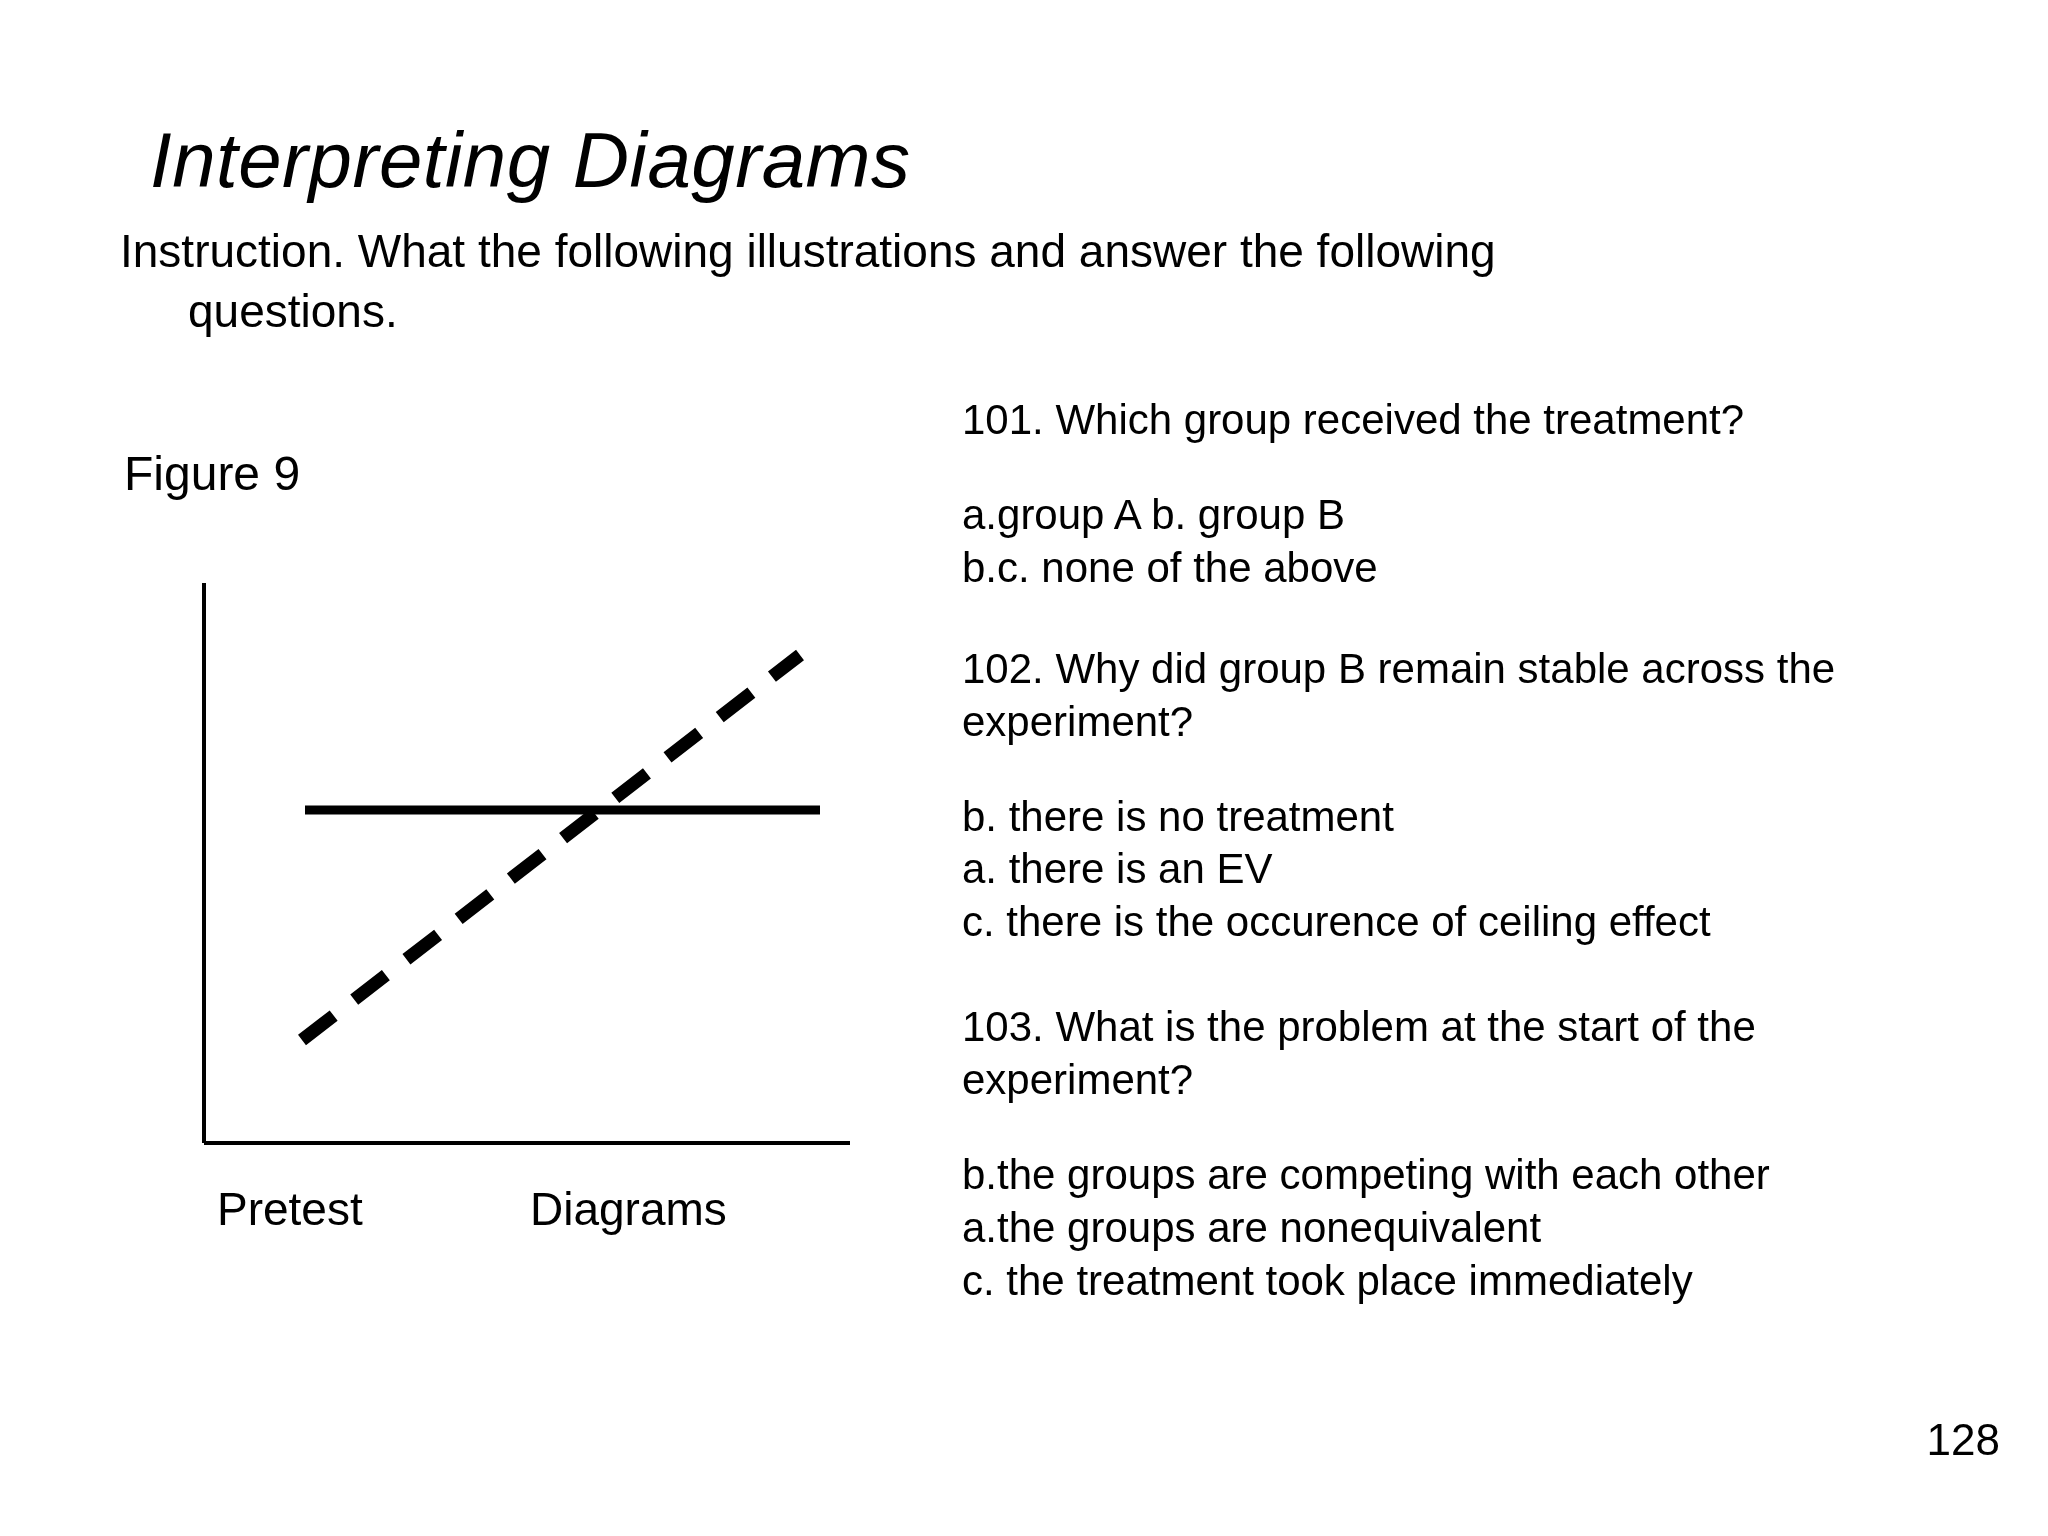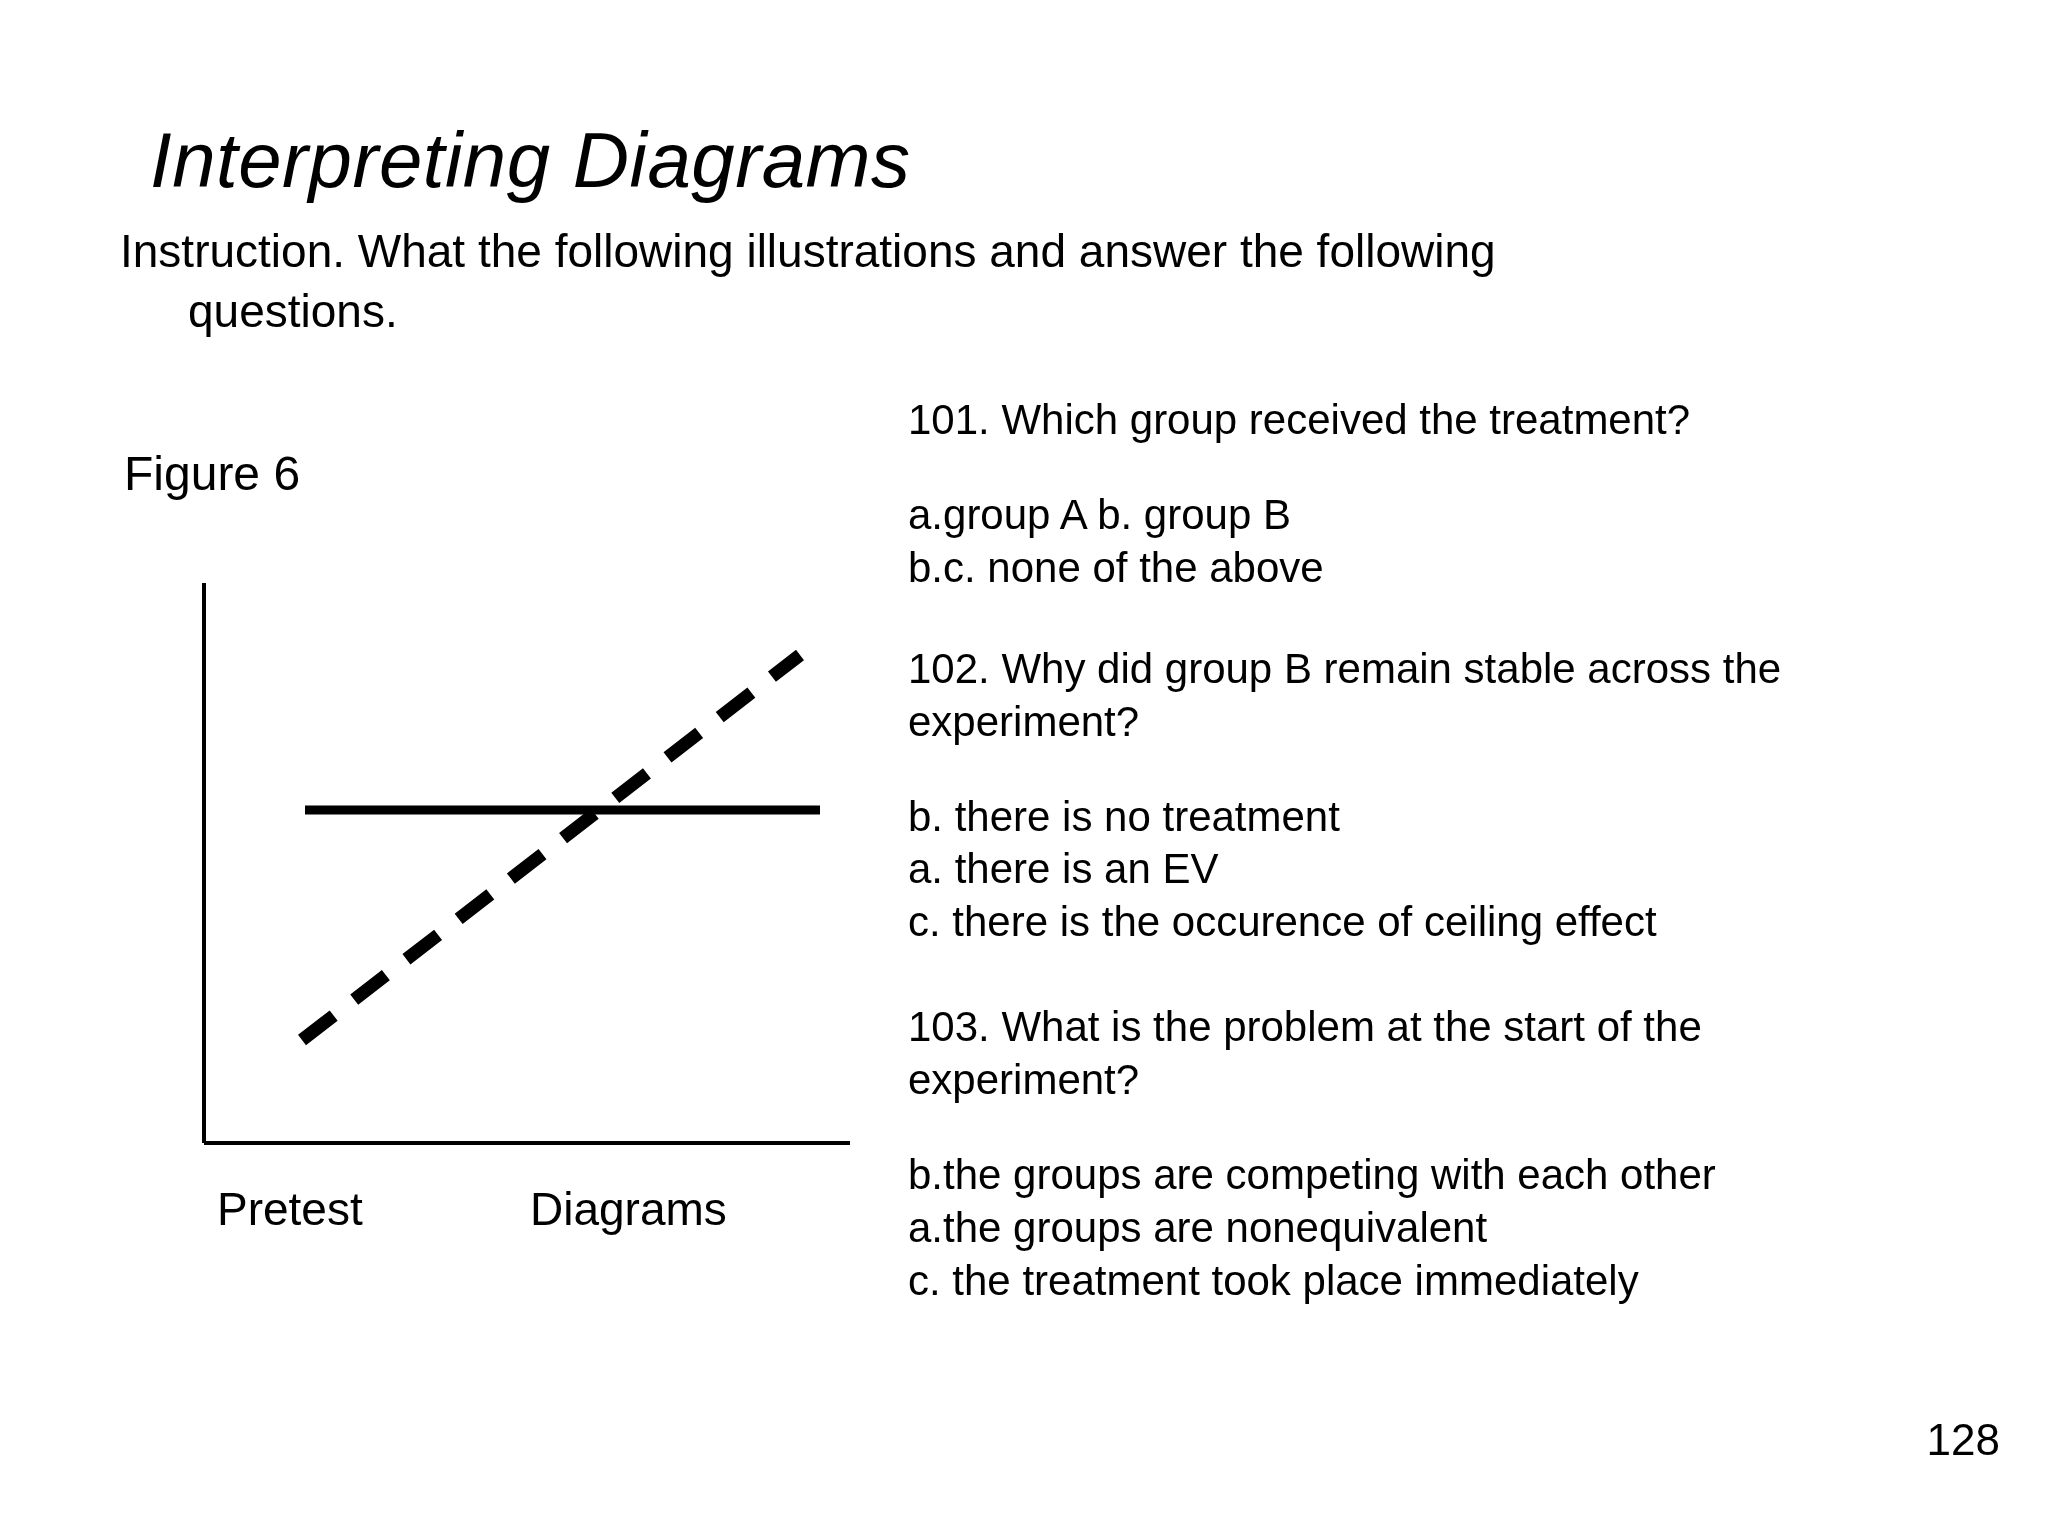--- a/index.html
+++ b/index.html
@@ -81,21 +81,21 @@
     font-size: 46px;
     line-height: 1.05;
     white-space: nowrap;
   }
   .axis-caption.pretest  { left: 67px;  top: 0; }
   .axis-caption.posttest { left: 380px; top: 0; }
 
   
   .questions {
     position: absolute;
-    left: 908px;
+    left: 962px;
     top: 394px;
     width: 1030px;
     font-size: 42px;
     line-height: 1.26;
   }
   .q-block { margin-bottom: 0; }
   .q-stem {
     margin: 0 0 0 0;
     white-space: normal;
   }
@@ -128,21 +128,21 @@
 
 <div class="slide">
 
   <h1 class="slide-title">Interpreting Diagrams</h1>
 
   <div class="instruction">
     <span class="line-1">Instruction.  What the following illustrations and answer the following</span>
     <span class="line-2">questions.</span>
   </div>
 
-  <div class="figure-label">Figure 6</div>
+  <div class="figure-label">Figure 9</div>
 
   <div class="chart-wrap">
     <svg class="chart-svg" width="740" height="620" viewBox="0 0 740 620">
 
       <line x1="54" y1="23" x2="54" y2="583" stroke="#000000" stroke-width="4"></line>
 
       <line x1="54" y1="583" x2="700" y2="583" stroke="#000000" stroke-width="4"></line>
 
       <line x1="155" y1="250" x2="670" y2="250" stroke="#000000" stroke-width="9" stroke-linecap="butt"></line>
 

